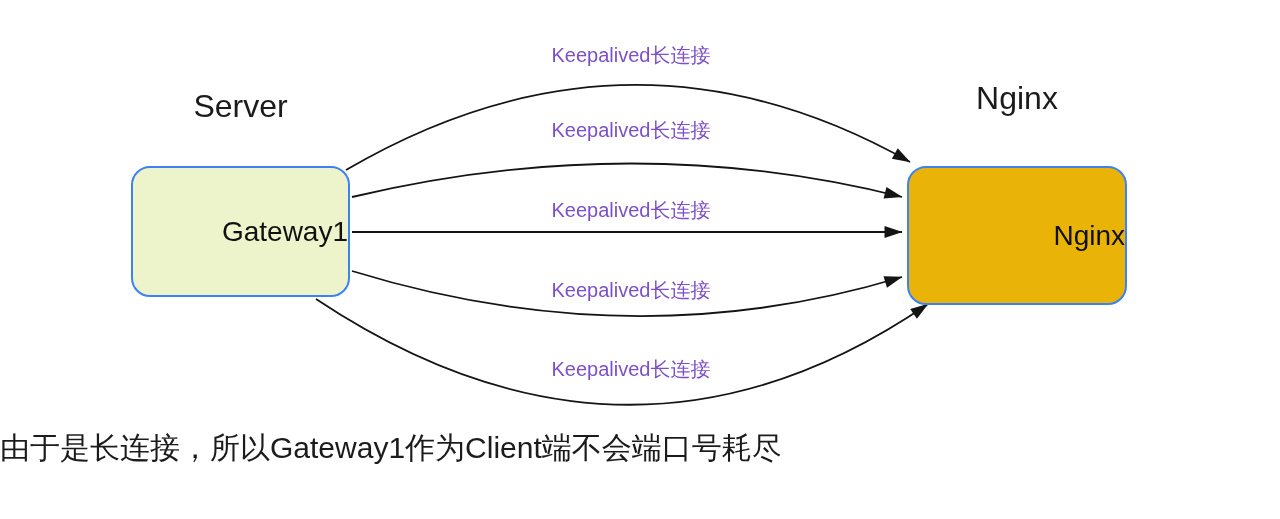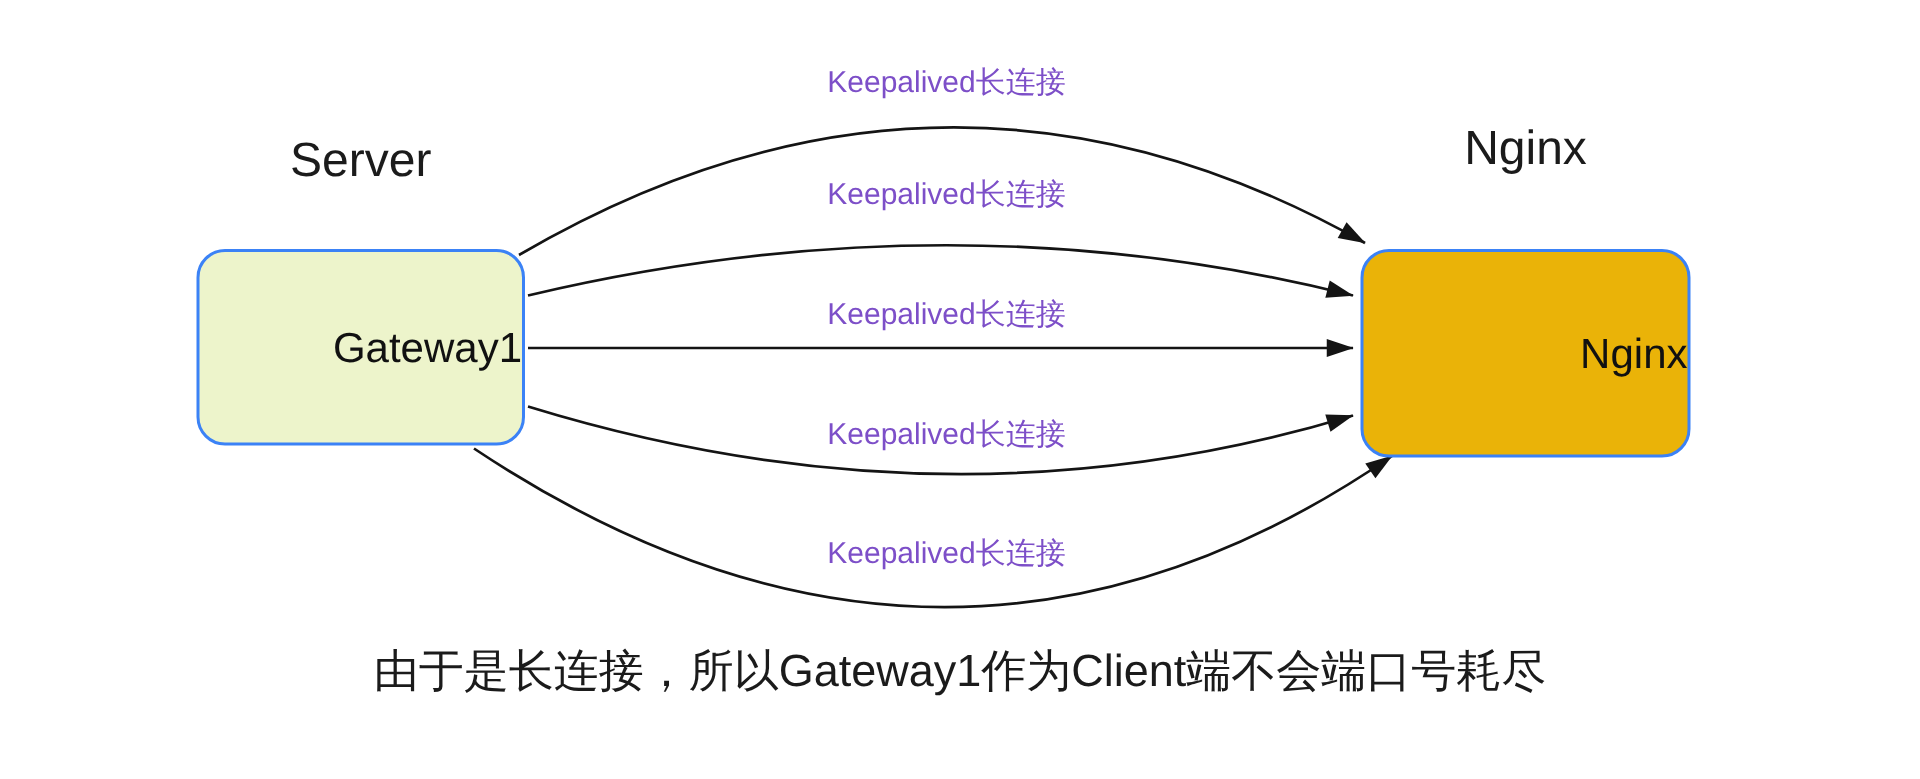--- a/index.html
+++ b/index.html
@@ -71,21 +71,20 @@
   .conn-label.l1 { top: 37px;  }
   .conn-label.l2 { top: 112px; }
   .conn-label.l3 { top: 192px; }
   .conn-label.l4 { top: 272px; }
   .conn-label.l5 { top: 351px; }
   .caption {
     position: absolute;
     left: 0;
     top: 429px;
     width: 1280px;
-    text-align: center;
     font-size: 30px;
     line-height: 38px;
     color: #1b1b1b;
     white-space: nowrap;
   }
 </style>
 </head>
 <body>
 
 <div class="canvas">

